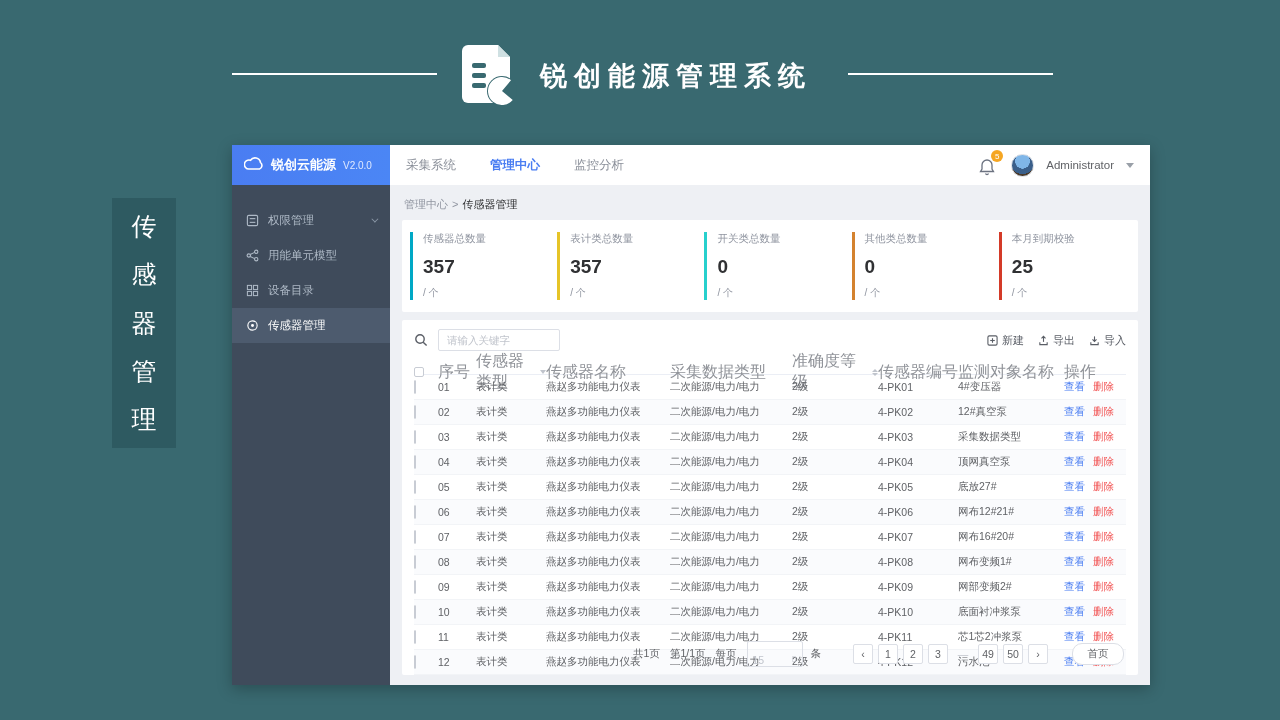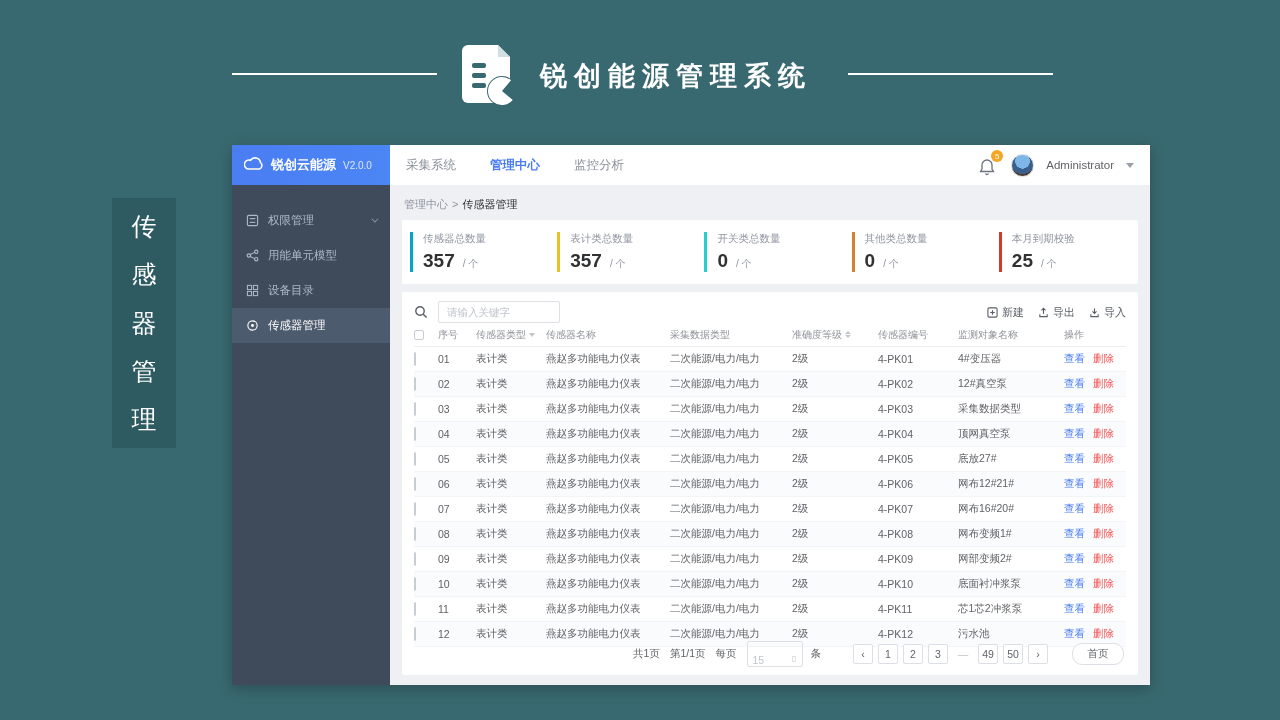--- a/index.html
+++ b/index.html
@@ -49,34 +49,34 @@
 
   
   .content { flex:1; padding:10px 12px 10px 12px; display:flex; flex-direction:column; min-height:0; }
   .breadcrumb { font-size:11px; color:#9095a0; margin:2px 0 8px 2px; }
   .breadcrumb .cur { color:#303133; }
   .breadcrumb .sep { margin:0 4px; }
 
   .stats { background:#ffffff; border-radius:2px; display:flex; padding:12px 0; flex-shrink:0; }
   .stat { flex:1; padding-left:10px; border-left:3px solid #ccc; margin:0 0 0 8px; }
   .stat-label { font-size:10.5px; color:#9095a0; }
-  .stat-value-row { margin-top:4px; display:flex; align-items:baseline; gap:8px; }
+  .stat-value-row { margin-top:10px; display:flex; align-items:baseline; gap:8px;flex-direction:column; }
   .stat-value { font-size:19px; font-weight:bold; color:#303133; }
   .stat-unit { font-size:10px; color:#9095a0; }
 
   .panel { background:#ffffff; border-radius:2px; margin-top:8px; flex:1; display:flex; flex-direction:column; padding:9px 12px 8px; min-height:0; }
   .toolbar { display:flex; align-items:center; flex-shrink:0; margin-bottom:0; }
   .search-wrap { display:flex; align-items:center; gap:10px; }
   .search-input { width:122px; height:22px; border:1px solid #dcdfe6; border-radius:2px; font-size:10.5px; padding:0 8px; color:#606266; outline:none; }
   .search-input::placeholder { color:#c0c4cc; }
   .toolbar-actions { margin-left:auto; display:flex; gap:14px; }
   .action-link { display:flex; align-items:center; gap:4px; font-size:11px; color:#5a5e66; cursor:pointer; }
 
   .grid-row { display:grid; grid-template-columns:24px 38px 70px 124px 122px 86px 80px 106px 1fr; align-items:center; }
-  .thead { height:24px; border-bottom:1px solid #ebeef5; color:#909399; font-size:10px; flex-shrink:0; }
+  .thead { height:24px; border-bottom:1px solid #ebeef5; color:#909399; font-size:16px; flex-shrink:0; }
   .th { display:flex; align-items:center; gap:3px; }
   .tri-down { width:0; height:0; border-left:3px solid transparent; border-right:3px solid transparent; border-top:4px solid #c0c4cc; }
   .sorter { display:flex; flex-direction:column; gap:1px; }
   .sorter i { display:block; width:0; height:0; border-left:3px solid transparent; border-right:3px solid transparent; }
   .sorter .up { border-bottom:3.5px solid #c0c4cc; }
   .sorter .dn { border-top:3.5px solid #c0c4cc; }
 
   .tbody { flex:1; min-height:0; }
   .trow { height:25px; font-size:10.5px; color:#606266; border-bottom:1px solid #f2f4f7; }
   .trow:nth-child(even) { background:#fafbfd; }

